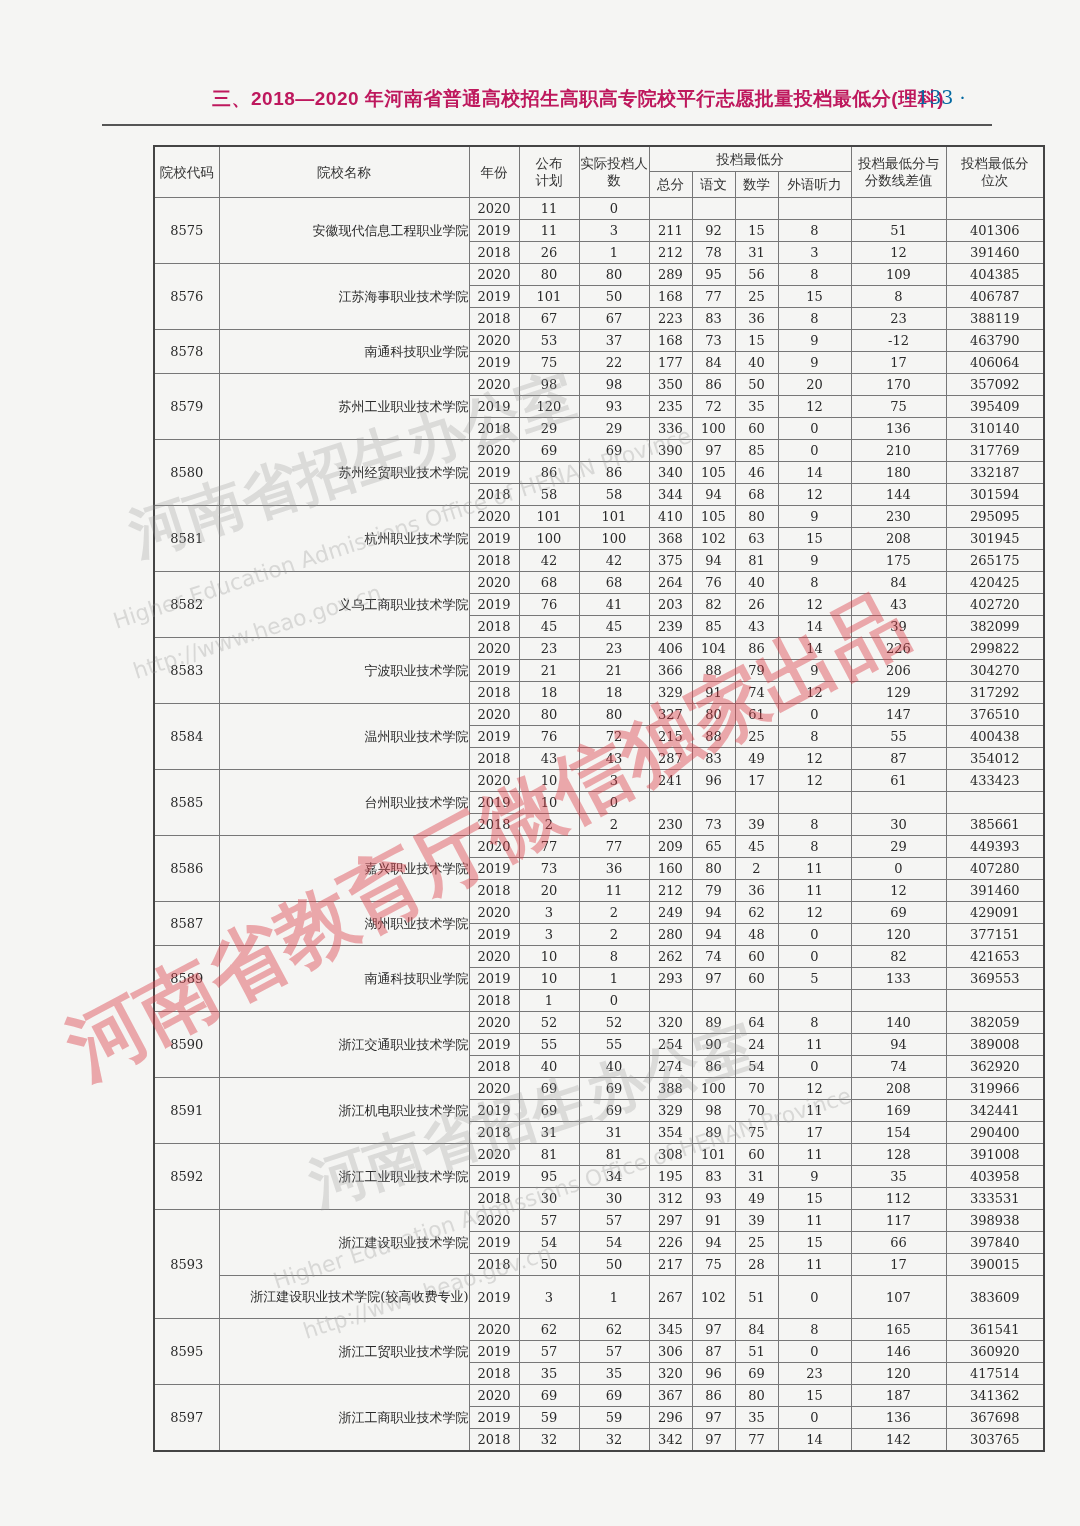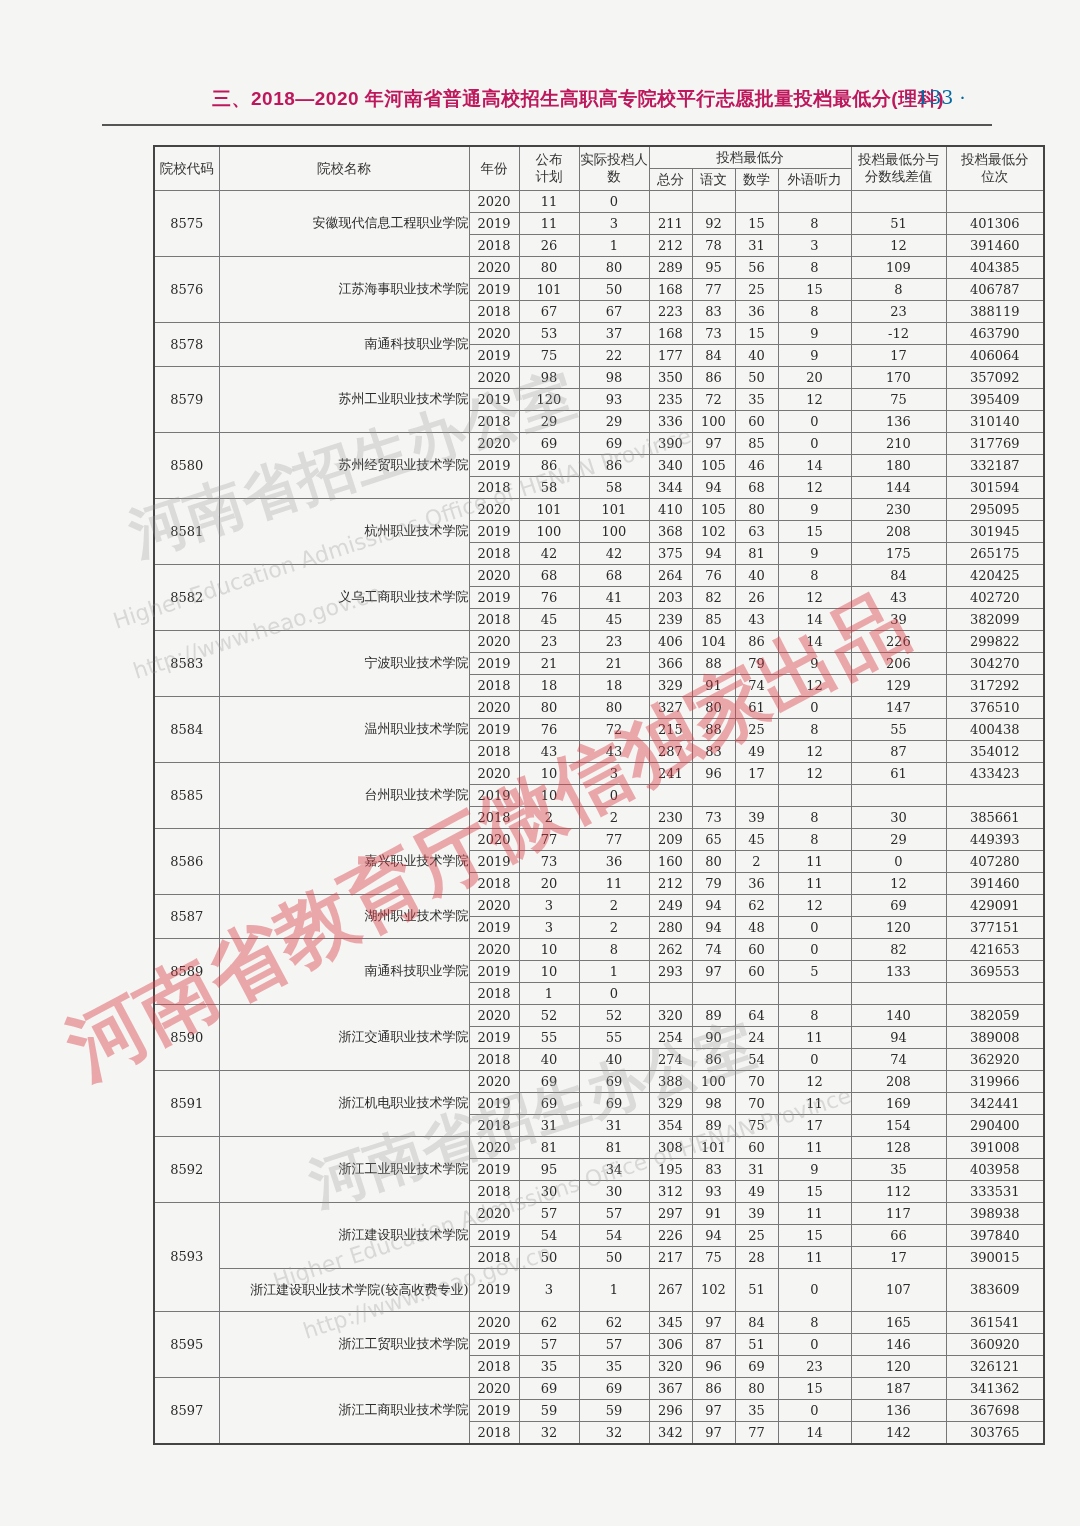--- a/index.html
+++ b/index.html
@@ -47,21 +47,21 @@
         <col style="width:98px">
     </colgroup>
     <thead>
       <tr style="height:22px">
         <th rowspan="2">院校代码</th>
         <th rowspan="2">院校名称</th>
         <th rowspan="2">年份</th>
         <th rowspan="2" style="white-space:normal;padding:0 12px">公布计划</th>
         <th rowspan="2" style="white-space:normal;padding:0 0">实际投档人数</th>
         <th colspan="4">投档最低分</th>
-        <th rowspan="2" style="white-space:normal;padding:0 3px">投档最低分与分数线差值</th>
+        <th rowspan="2" style="white-space:normal;padding:8px 3px">投档最低分与分数线差值</th>
         <th rowspan="2" style="white-space:normal;padding:0 12px">投档最低分位次</th>
       </tr>
       <tr style="height:22px">
         <th>总分</th>
         <th>语文</th>
         <th>数学</th>
         <th>外语听力</th>
       </tr>
     </thead>
     <tbody id="tbody">
@@ -676,21 +676,21 @@
         </tr>
         <tr>
           <td>2018</td>
           <td>35</td>
           <td>35</td>
           <td>320</td>
           <td>96</td>
           <td>69</td>
           <td>23</td>
           <td>120</td>
-          <td>326121</td>
+          <td>417514</td>
         </tr>
         <tr>
           <td rowspan="3">8597</td>
           <td rowspan="3" class="name">浙江工商职业技术学院</td>
           <td>2020</td>
           <td>69</td>
           <td>69</td>
           <td>367</td>
           <td>86</td>
           <td>80</td>

